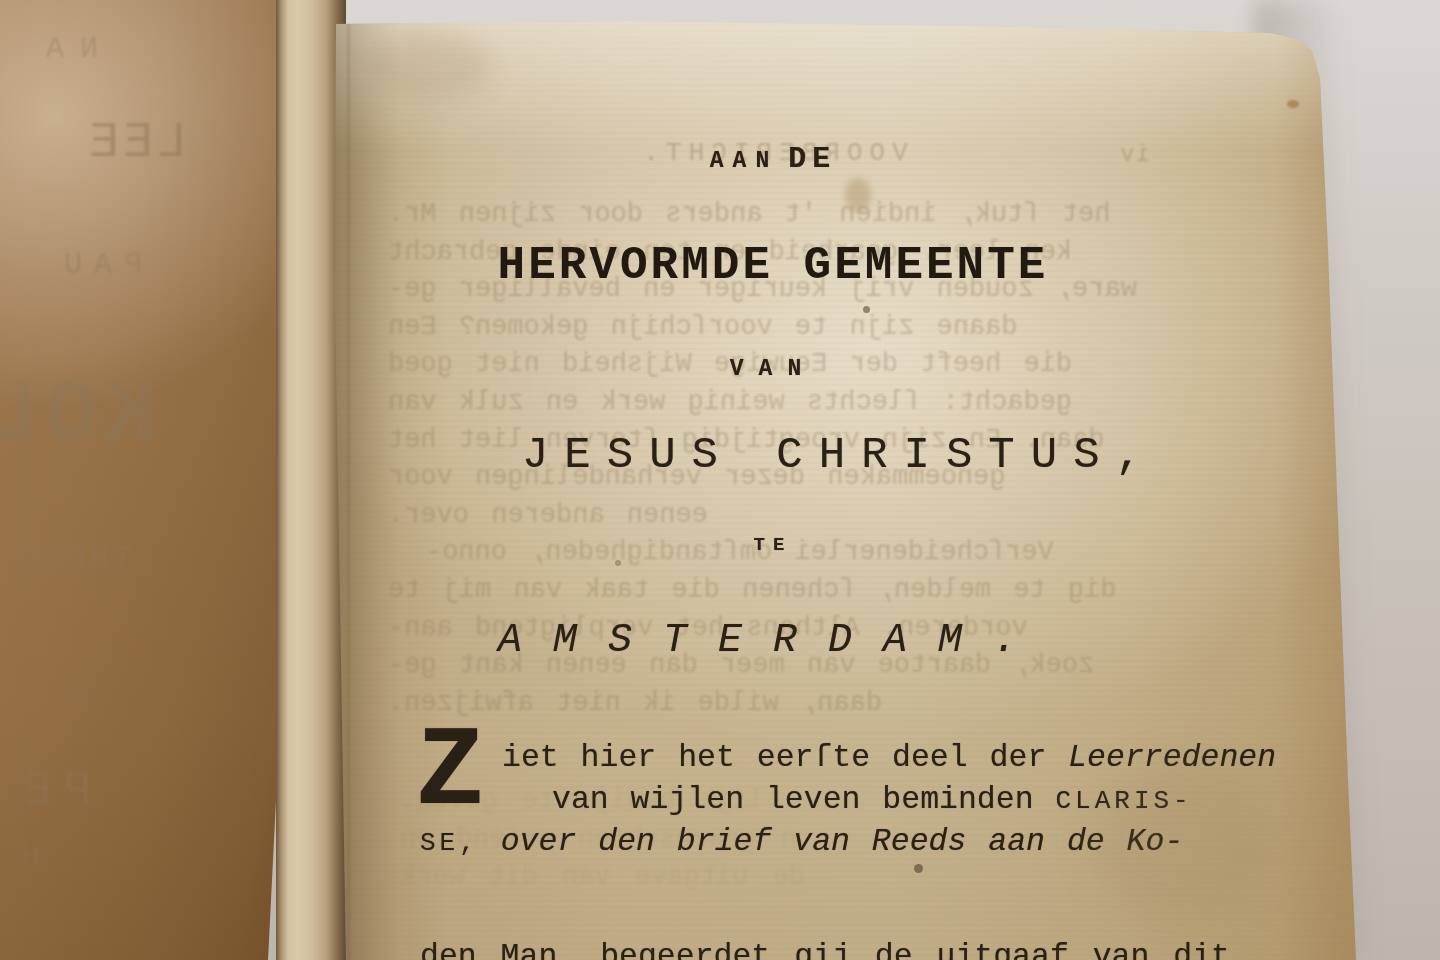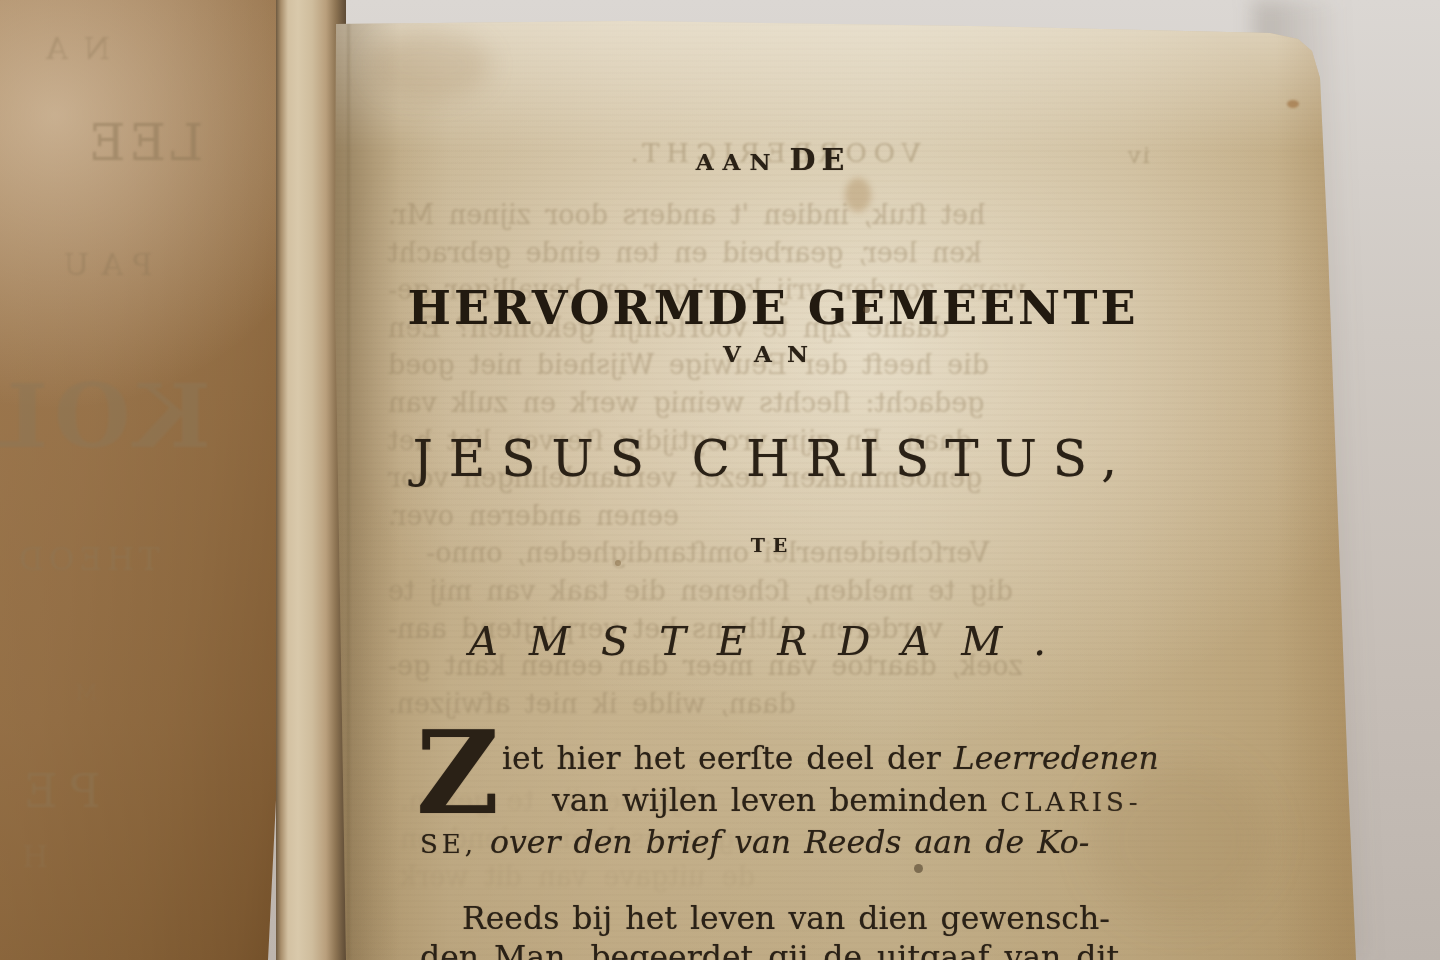--- a/index.html
+++ b/index.html
@@ -1,21 +1,21 @@
 <!DOCTYPE html>
 <html><head>
 <meta charset="utf-8">
 <style>
   html,body{margin:0;padding:0;}
   body{
     width:1440px;height:960px;overflow:hidden;
     background:linear-gradient(180deg,#dbd7d3 0%,#cfc9c3 35%,#c6beb7 70%,#bdb5ae 100%);
     font-family:"DejaVu Serif", serif;
   }
-  .stage{position:relative;width:1440px;height:960px;}
+  .stage{position:relative;width:1440px;height:960px;font-family:Liberation Mono, monospace;}
   
   .edge-shadow{
     position:absolute;left:1270px;top:0;width:120px;height:960px;
     background:linear-gradient(90deg,rgba(70,58,45,.22),rgba(70,58,45,0) 75%);
     filter:blur(10px);transform:skewX(2deg);
   }
   
   .left-page{
     position:absolute;left:0;top:0;width:305px;height:960px;
     clip-path:polygon(0 0,302px 0,292px 120px,284px 300px,280px 480px,286px 640px,276px 800px,268px 960px,0 960px);
@@ -87,21 +87,21 @@
     font-size:27px;line-height:38px;word-spacing:8px;
   }
   .ghost-par2 div{text-align:right;white-space:nowrap;}
   
   .ink{color:#2a2116;text-shadow:0 0 1px rgba(45,34,22,.45);}
   .ded{position:absolute;left:58px;width:770px;text-align:center;white-space:nowrap;}
   .kicker-w1{font-size:23px;letter-spacing:9px;font-weight:bold;}
   .kicker-w2{font-size:30px;letter-spacing:6px;font-weight:bold;margin-left:10px;}
   .heading{font-size:46px;font-weight:bold;letter-spacing:3px;color:#221a10;}
   .van{font-size:23px;letter-spacing:15px;font-weight:bold;}
-  .name{font-size:50px;letter-spacing:16px;}
+  .name{font-size:44px;letter-spacing:16px;text-align:right;}
   .te{font-size:19px;letter-spacing:8px;font-weight:bold;}
   .city{font-size:40px;font-style:italic;letter-spacing:31px;}
   .body-line{position:absolute;white-space:nowrap;font-size:31.5px;word-spacing:3px;}
   .dropcap{position:absolute;left:86px;top:716px;font-size:114px;line-height:1;font-weight:bold;}
   .sc{font-size:26px;letter-spacing:4px;margin-top:30px;}
   .it{font-style:italic;margin-top:36px;}
   
   .spot{position:absolute;border-radius:50%;}
 </style>
 </head>
@@ -153,31 +153,30 @@
     </div>
     <div class="ghost-par2">
       <div>lijk bewijs te geven.</div>
       <div>n gewenschten vriend en</div>
       <div>de uitgave van dit werk</div>
     </div>
 
     <div class="ded ink" style="top:142px;">
       <span class="kicker-w1">AAN</span><span class="kicker-w2">DE</span>
     </div>
-    <div class="ded heading" style="top:240px;margin-top:41px;">HERVORMDE GEMEENTE</div>
-    <div class="ded van ink" style="top:340px;text-align:center;">VAN</div>
+    <div class="ded heading" style="top:240px;">HERVORMDE GEMEENTE</div>
+    <div class="ded van ink" style="top:356px;text-align:center;">VAN</div>
     <div class="ded name ink" style="top:430px;">JESUS CHRISTUS,</div>
     <div class="ded te ink" style="top:534px;">TE</div>
     <div class="ded city ink" style="top:618px;">AMSTERDAM.</div>
 
     <div class="dropcap ink">Z</div>
     <div class="body-line ink" style="left:172px;top:740px;"><span>iet hier het eerſte deel der </span><span class="it">Leerredenen</span></div>
     <div class="body-line ink" style="left:222px;top:782px;"><span>van wijlen leven beminden </span><span class="sc">CLARIS-</span></div>
     <div class="body-line ink" style="left:90px;top:824px;"><span class="sc">SE,</span><span class="it"> over den brief van Reeds aan de Ko-</span></div>
-    <div class="body-line ink" style="left:132px;top:900px;">Reeds bij het leven van dien gewensch-</div>
     <div class="body-line ink" style="left:90px;top:939px;word-spacing:5px;">den Man,  begeerdet gij de uitgaaf van dit</div>
 
     <div class="spot" style="left:515px;top:178px;width:26px;height:34px;background:rgba(155,115,62,.30);filter:blur(3px);"></div>
     <div class="spot" style="left:533px;top:306px;width:7px;height:7px;background:rgba(80,60,35,.55);filter:blur(.5px);"></div>
     <div class="spot" style="left:957px;top:100px;width:12px;height:8px;background:rgba(145,92,40,.5);filter:blur(1px);"></div>
     <div class="spot" style="left:285px;top:560px;width:6px;height:6px;background:rgba(120,90,50,.45);filter:blur(.5px);"></div>
     <div class="spot" style="left:584px;top:864px;width:9px;height:9px;background:rgba(70,55,35,.55);filter:blur(.6px);"></div>
     <div class="spot" style="left:760px;top:760px;width:180px;height:160px;background:rgba(150,120,80,.14);filter:blur(18px);"></div>
     <div class="spot" style="left:40px;top:30px;width:120px;height:70px;background:rgba(150,115,70,.18);filter:blur(12px);"></div>
   </div>

